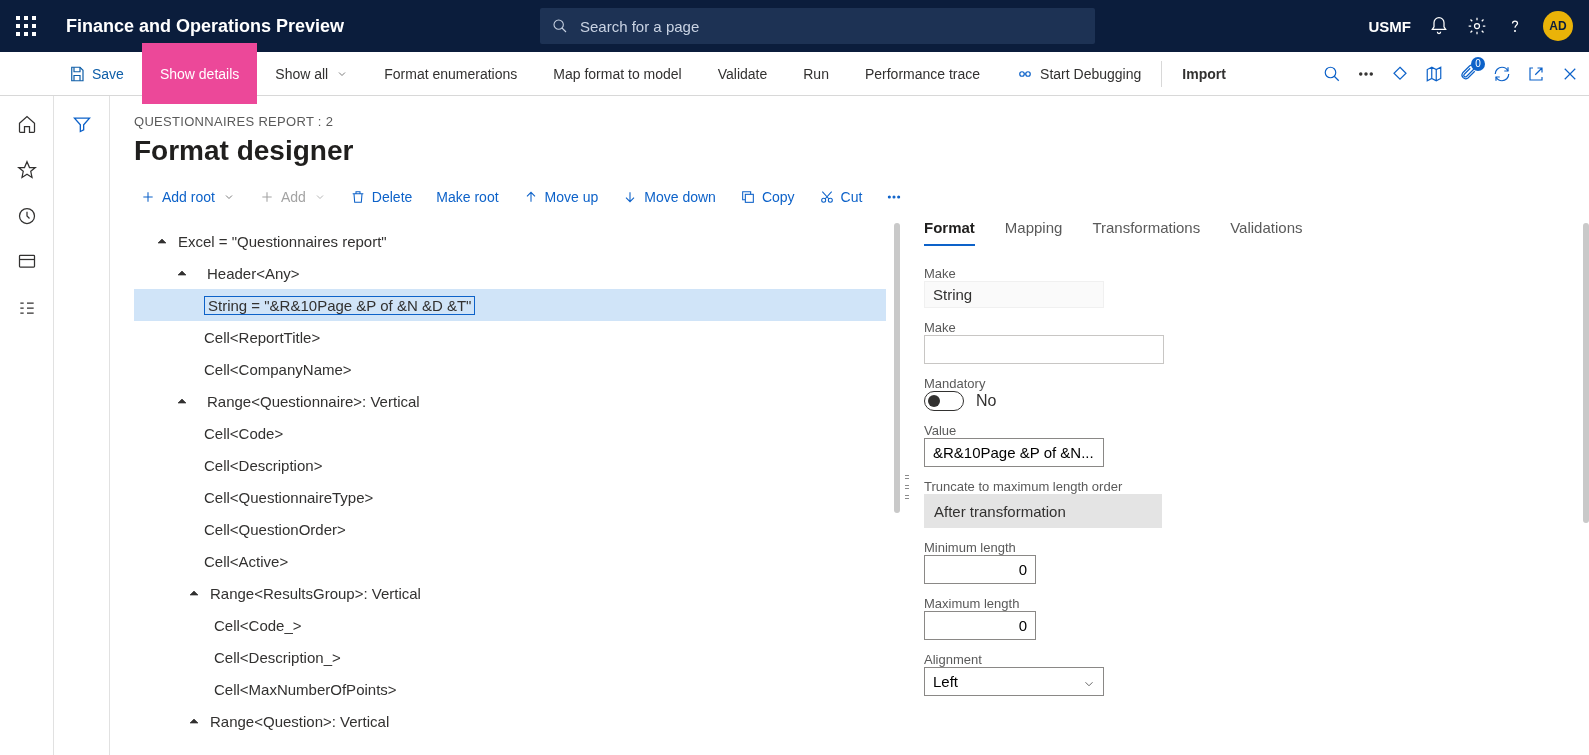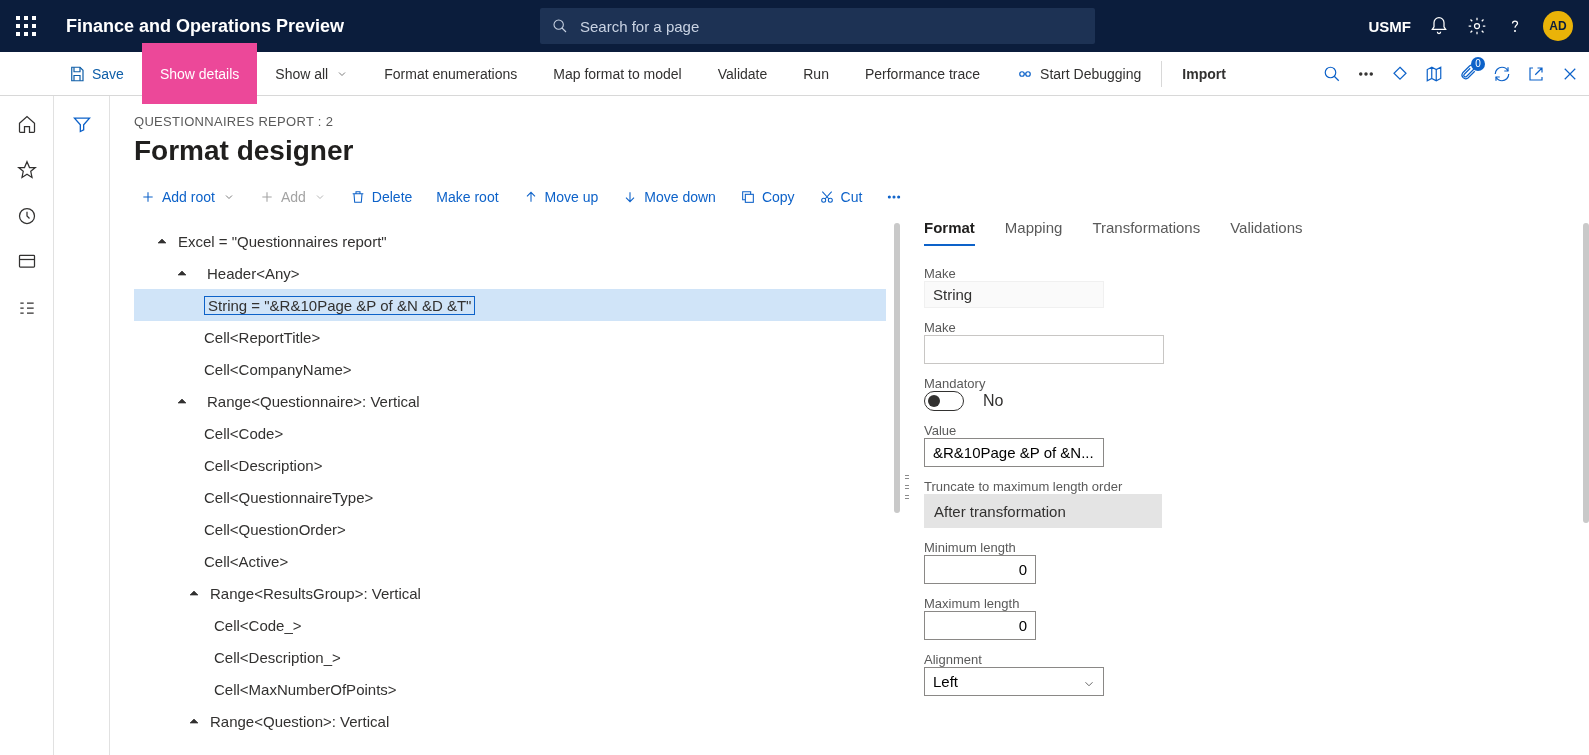--- a/index.html
+++ b/index.html
@@ -69,21 +69,21 @@
 .props-col { flex:1; padding:0 30px 0 10px; position:relative;}
 .tabs { display:flex; gap:30px; font-size:15px; padding-bottom:10px; }
 .tab { color:#5a5a5a; cursor:pointer; padding-bottom:8px;}
 .tab.active { color:#201f1e; font-weight:600; border-bottom:2px solid #0d62c9;}
 .form { display:flex; flex-direction:column; gap:12px; max-width:250px; padding-top:10px;}
 .fld-lbl { font-size:13px; color:#5a5a5a; }
 .txt-read { font-size:15px; padding:4px 8px; background:#fafafa; border:1px solid #f0f0f0; width:180px;}
 .txt-in { font-size:15px; padding:5px 8px; border:1px solid #8a8886; width:240px; background:#fff;}
 .txt-in.short { width:112px; text-align:right;}
 .txt-grey { border-color:#c8c6c4;}
-.toggle-row { display:flex; align-items:center; gap:19px;}
+.toggle-row { display:flex; align-items:center; gap:12px;}
 .toggle { width:40px; height:20px; border:1px solid #323130; border-radius:10px; position:relative; background:#fff;}
 .toggle::after { content:""; position:absolute; width:12px; height:12px; background:#323130; border-radius:50%; top:3px; left:3px;}
 .drop { width:238px; height:34px; background:#e4e4e4; padding:0 10px; display:flex; align-items:center; font-size:15px; color:#323130;}
 .sel-wrap { position:relative; width:180px;}
 .sel-wrap .txt-in { width:180px; text-align:left;}
 .sel-wrap svg { position:absolute; right:8px; top:10px; width:14px; height:14px; stroke:#5a5a5a; fill:none; stroke-width:1.6;}
 .props-scroll { width:6px; background:#c9c9c9; position:absolute; right:0; top:4px; height:300px; border-radius:3px;}
 </style>
 </head>
 <body>

